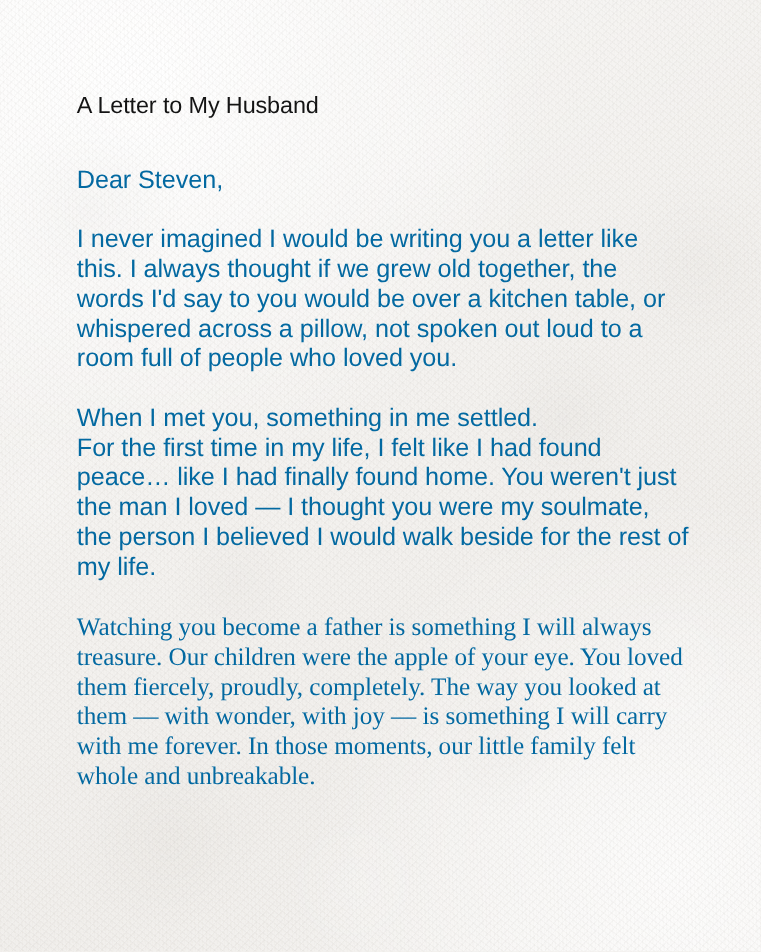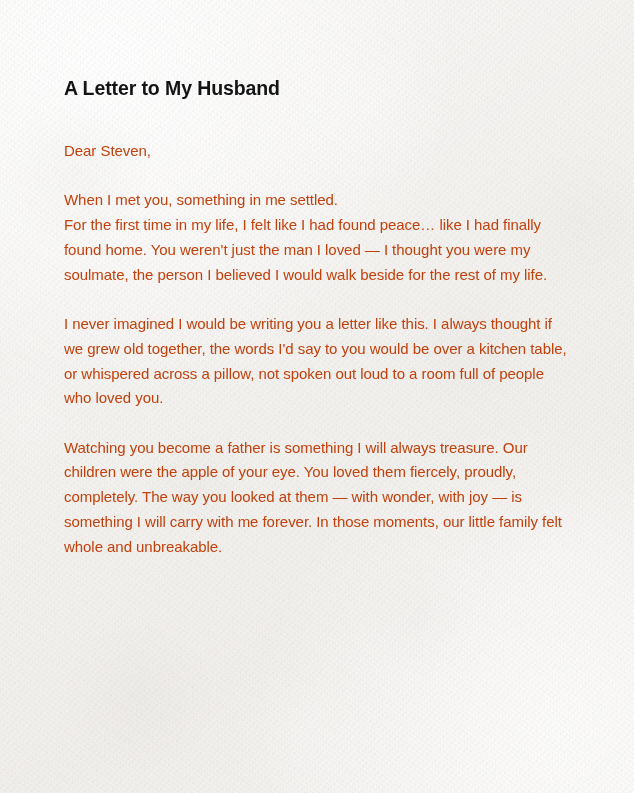--- a/index.html
+++ b/index.html
@@ -89,41 +89,42 @@
   .letter {
     position: relative;
     z-index: 3;
     padding: 76px 60px 0 64px;
     color: #1b1b1b;
   }
 
   .letter-title {
     margin: 0 0 0 0;
     font-size: 19.5px;
-    font-weight: bold;
+    font-weight: normal;
     line-height: 24px;
     letter-spacing: -0.1px;
     color: #141414;
   }
 
   .letter-body {
     margin-top: 39px;
   }
 
   .para {
     margin: 0 0 24.5px 0;
-    font-size: 15px;
+    font-size: 21px;
     line-height: 24.8px;
     letter-spacing: -0.05px;
-    color: #c2410c;
+    color: #0369a1;
     max-width: 512px;
   }
 
   .para:last-child {
     margin-bottom: 0;
+    font-family: Liberation Serif, serif;
   }
 
   .greeting {
     margin-bottom: 24.5px;
   }
 </style>
 </head>
 <body>
 
 <div class="sheet">
@@ -133,22 +134,22 @@
   <div class="sheet-grain"></div>
 
   <div class="letter">
 
     <h1 class="letter-title">A Letter to My Husband</h1>
 
     <div class="letter-body">
 
       <p class="para greeting">Dear Steven,</p>
 
+      <p class="para">I never imagined I would be writing you a letter like this. I always thought if we grew old together, the words I'd say to you would be over a kitchen table, or whispered across a pillow, not spoken out loud to a room full of people who loved you.</p>
+
       <p class="para">When I met you, something in me settled.<br>For the first time in my life, I felt like I had found peace… like I had finally found home. You weren't just the man I loved — I thought you were my soulmate, the person I believed I would walk beside for the rest of my life.</p>
-
-      <p class="para">I never imagined I would be writing you a letter like this. I always thought if we grew old together, the words I'd say to you would be over a kitchen table, or whispered across a pillow, not spoken out loud to a room full of people who loved you.</p>
 
 
       <p class="para">Watching you become a father is something I will always treasure. Our children were the apple of your eye. You loved them fiercely, proudly, completely. The way you looked at them — with wonder, with joy — is something I will carry with me forever. In those moments, our little family felt whole and unbreakable.</p>
 
     </div>
   </div>
 </div>
 
 </body></html>

